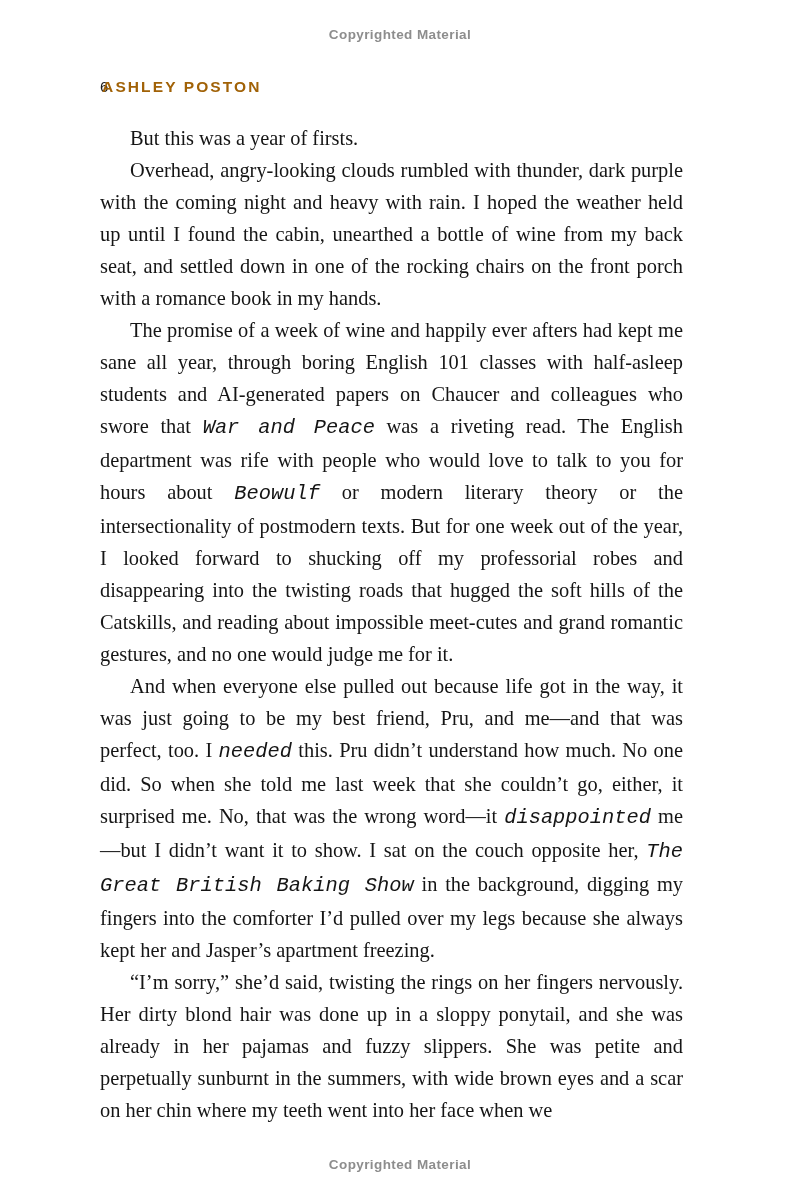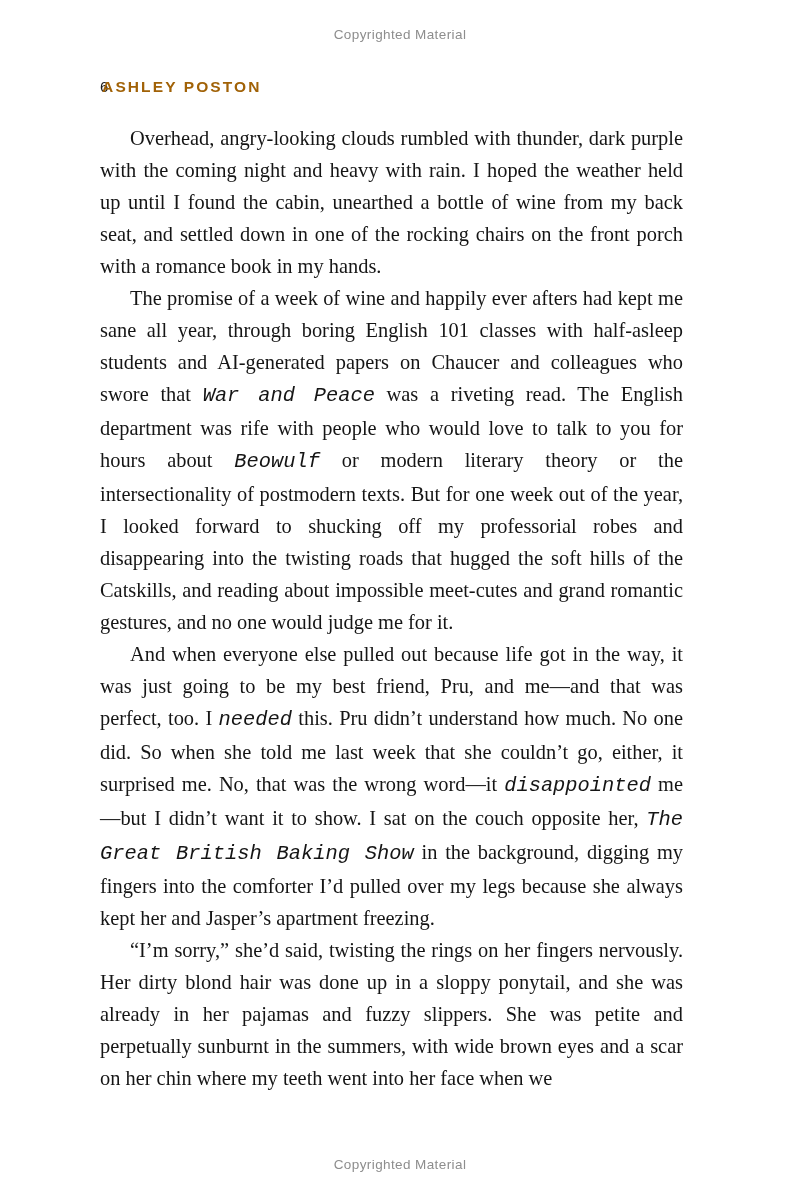--- a/index.html
+++ b/index.html
@@ -22,20 +22,21 @@
   .watermark {
     position: absolute;
     left: 0;
     width: 800px;
     text-align: center;
     font-family: "Liberation Sans", "DejaVu Sans", sans-serif;
     font-size: 13.5px;
     letter-spacing: 0.4px;
     color: #8d8d8d;
     white-space: nowrap;
+    font-weight: bold;
   }
   .watermark-top { top: 27px; }
   .watermark-bottom { top: 1157px; }
 
   
   .running-head {
     position: absolute;
     top: 76px;
     left: 100px;
     width: 583px;
@@ -98,20 +99,23 @@
 
   <div class="watermark watermark-top">Copyrighted Material</div>
 
   <div class="running-head">
     <span class="folio">6</span>
     <span class="book-author">ASHLEY POSTON</span>
   </div>
 
   <div class="body-text">
 
+    <p>
+      <span>But this was a year of firsts.</span>
+    </p>
 
     <p>
       <span>Overhead, angry-looking clouds rumbled with thunder, dark purple with the coming night and heavy with rain. I hoped the weather held up until I found the cabin, unearthed a bottle of wine from my back seat, and settled down in one of the rocking chairs on the front porch with a romance book in my hands.</span>
     </p>
 
     <p>
       <span>The promise of a week of wine and happily ever afters had kept me sane all year, through boring English 101 classes with half-asleep students and AI-generated papers on Chaucer and colleagues who swore that </span><em class="it">War and Peace</em><span> was a riveting read. The English department was rife with people who would love to talk to you for hours about </span><em class="it">Beowulf</em><span> or modern literary theory or the intersectionality of postmodern texts. But for one week out of the year, I looked forward to shucking off my professorial robes and disappearing into the twisting roads that hugged the soft hills of the Catskills, and reading about impossible meet-cutes and grand romantic gestures, and no one would judge me for it.</span>
     </p>
 
     <p>

